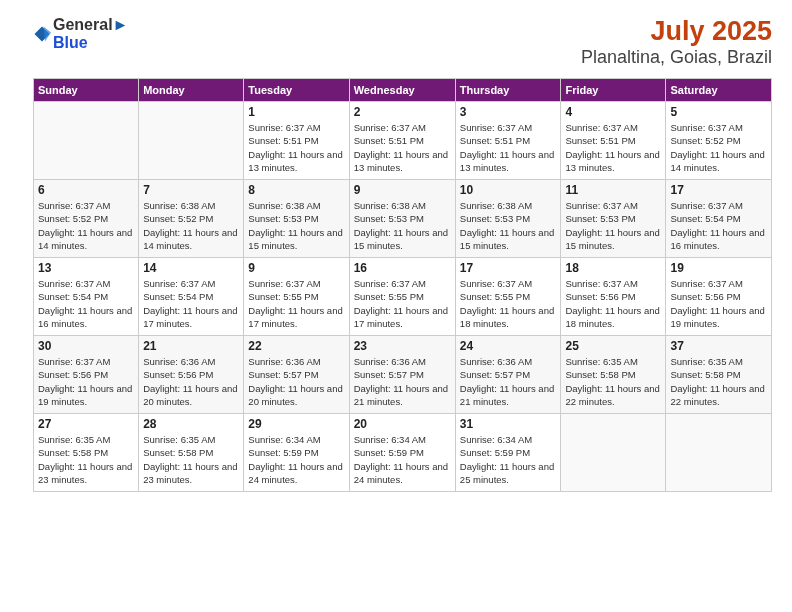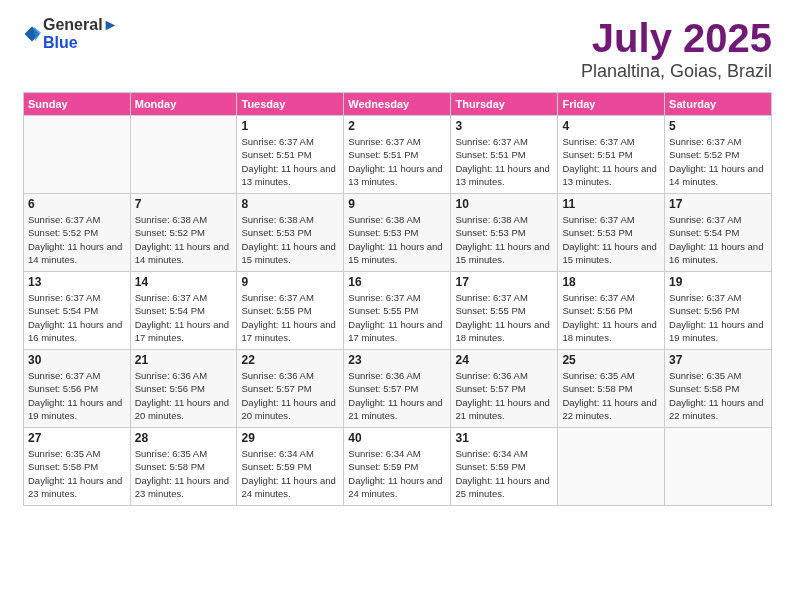--- a/index.html
+++ b/index.html
@@ -7,56 +7,56 @@
       font-family: Arial, sans-serif;
       background: #fff;
       width: 792px;
       height: 612px;
       overflow: hidden;
     }
     .page {
       width: 792px;
       height: 612px;
       background: #fff;
-      padding: 16px 20px 10px 23px;
+      padding: 16px 20px 10px 33px;
     }
     .header {
       display: flex;
       justify-content: space-between;
       align-items: flex-start;
       margin-bottom: 10px;
     }
     .logo {
       display: flex;
       align-items: center;
     }
     .logo-icon {
       width: 18px;
       height: 18px;
       margin-right: 2px;
     }
     .title-block {
       text-align: right;
     }
     .month-title {
-      font-size: 40px;
+      font-size: 27px;
       font-weight: bold;
-      color: #701a75;
+      color: #c2410c;
     }
     .location-title {
       font-size: 18px;
       color: #444;
     }
     .calendar {
       width: 100%;
       border-collapse: collapse;
       font-size: 10px;
     }
     .calendar th {
-      background-color: #ec4899;
+      background-color: #701a75;
       color: #fff;
       padding: 5px 4px;
       text-align: left;
       font-size: 11px;
       font-weight: bold;
       border: 1px solid #ccc;
     }
     .calendar td {
       border: 1px solid #ccc;
       vertical-align: top;
@@ -237,21 +237,21 @@
           </td>
           <td>
             <div class="day-number">28</div>
             <div class="day-info">Sunrise: 6:35 AM<br>Sunset: 5:58 PM<br>Daylight: 11 hours and 23 minutes.</div>
           </td>
           <td>
             <div class="day-number">29</div>
             <div class="day-info">Sunrise: 6:34 AM<br>Sunset: 5:59 PM<br>Daylight: 11 hours and 24 minutes.</div>
           </td>
           <td>
-            <div class="day-number">40</div>
+            <div class="day-number">20</div>
             <div class="day-info">Sunrise: 6:34 AM<br>Sunset: 5:59 PM<br>Daylight: 11 hours and 24 minutes.</div>
           </td>
           <td>
             <div class="day-number">31</div>
             <div class="day-info">Sunrise: 6:34 AM<br>Sunset: 5:59 PM<br>Daylight: 11 hours and 25 minutes.</div>
           </td>
           <td class="empty"></td>
           <td class="empty"></td>
         </tr>
       </tbody>

